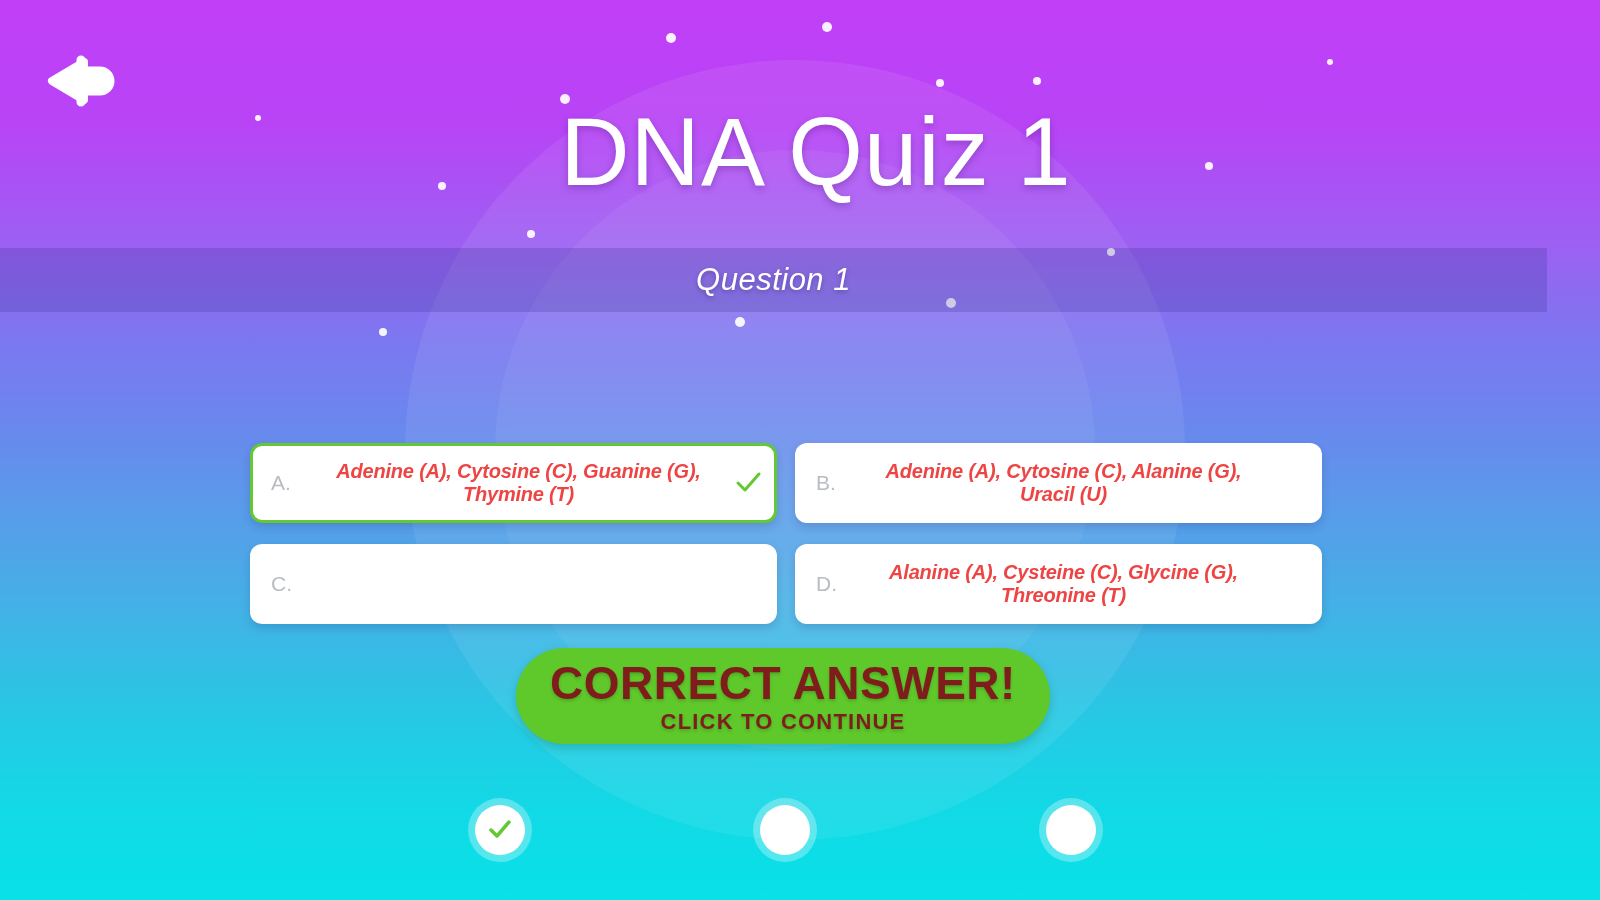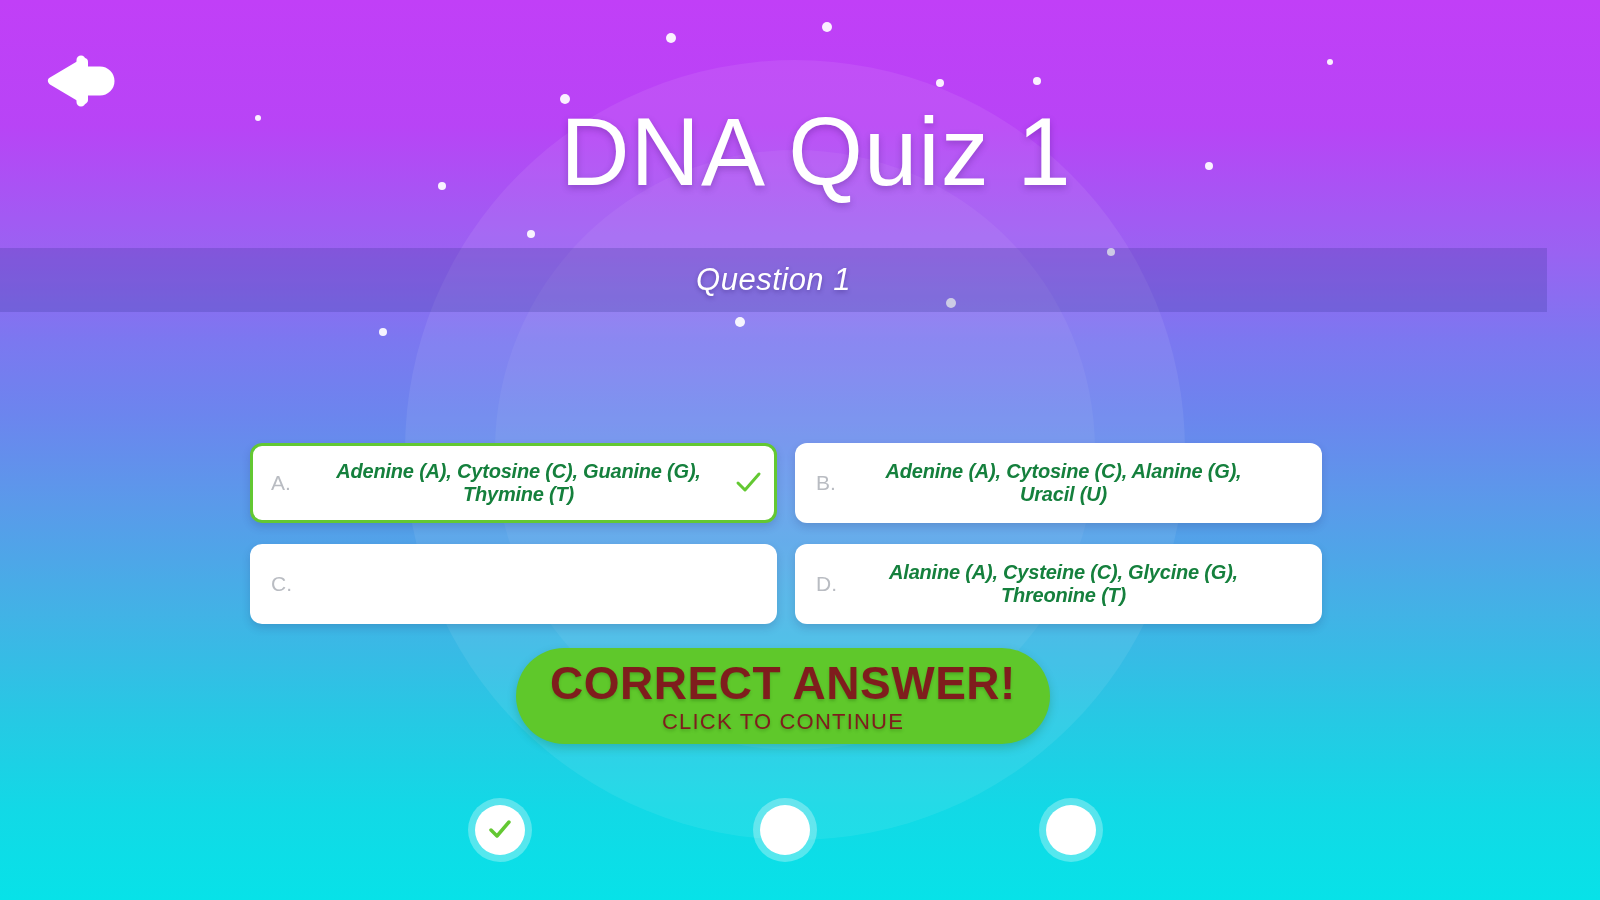--- a/index.html
+++ b/index.html
@@ -155,21 +155,21 @@
     width: 44px;
     padding-left: 18px;
     color: #b9bcc2;
     font-size: 21px;
     font-weight: 400;
   }
 
   .answer-text {
     flex: 1 1 auto;
     text-align: center;
-    color: #15803d;
+    color: #ef4444;
     font-size: 20px;
     font-style: italic;
     font-weight: 700;
     line-height: 1.15;
     padding: 0 6px;
     letter-spacing: -0.2px;
   }
 
   .answer-check {
     flex: 0 0 auto;
@@ -202,21 +202,21 @@
   #continue-title {
     font-size: 46px;
     font-weight: 700;
     letter-spacing: 0.5px;
     line-height: 1.0;
     text-shadow: 0 2px 3px rgba(30,90,10,0.28);
   }
   #continue-sub {
     margin-top: 5px;
     font-size: 22px;
-    font-weight: 400;
+    font-weight: 700;
     letter-spacing: 1.2px;
     line-height: 1.0;
     text-shadow: 0 2px 3px rgba(30,90,10,0.28);
   }
 
   
   #progress {
     position: absolute;
     left: 0;
     top: 805px;

